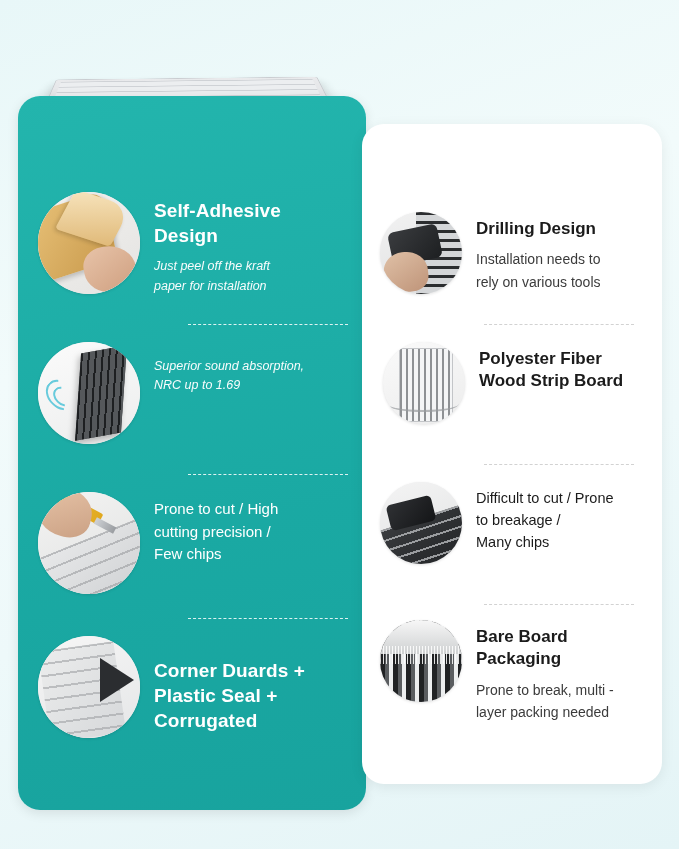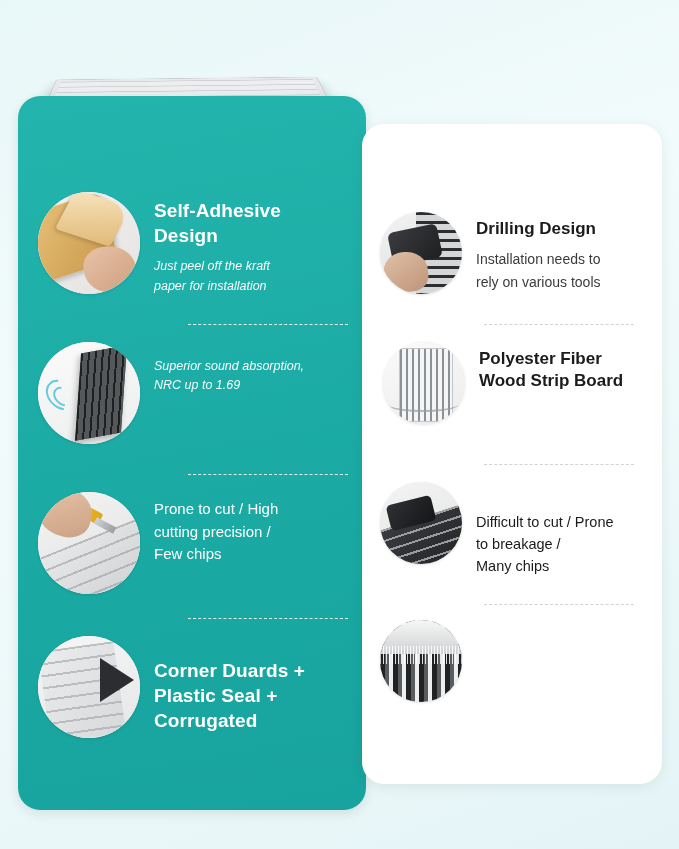--- a/index.html
+++ b/index.html
@@ -449,30 +449,36 @@
   <div class="row" style="position:absolute; left:18px; top:358px; width:270px;">
     <div class="thumb sm">
       <div class="art saw-bg">
         <div class="dark-panel">
             <div class="grooves"></div>
           </div>
         <div class="saw"></div>
       </div>
     </div>
     <div class="txt" style="width:168px;">
-      <div class="plain-right" style="white-space:pre-line;margin-top:24px;">Difficult to cut / Prone
+      <div class="plain-right" style="white-space:pre-line;">Difficult to cut / Prone
 to breakage /
 Many chips</div>
     </div>
   </div>
   <hr class="divider r" style="position:absolute; left:122px; top:480px; width:150px;">
 
   <div class="row" style="position:absolute; left:18px; top:496px; width:270px;">
     <div class="thumb sm">
       <div class="art bare-bg">
         <div class="bare-stack"></div>
         <div class="bare-top"></div>
         <div class="bare-fray"></div>
       </div>
     </div>
+    <div class="txt" style="width:168px;">
+      <div class="head-right" style="white-space:pre-line;">Bare Board
+Packaging</div>
+      <div class="sub-right" style="white-space:pre-line;">Prone to break, multi -
+layer packing needed</div>
+    </div>
   </div>
 
 </div>
 
 </body></html>

